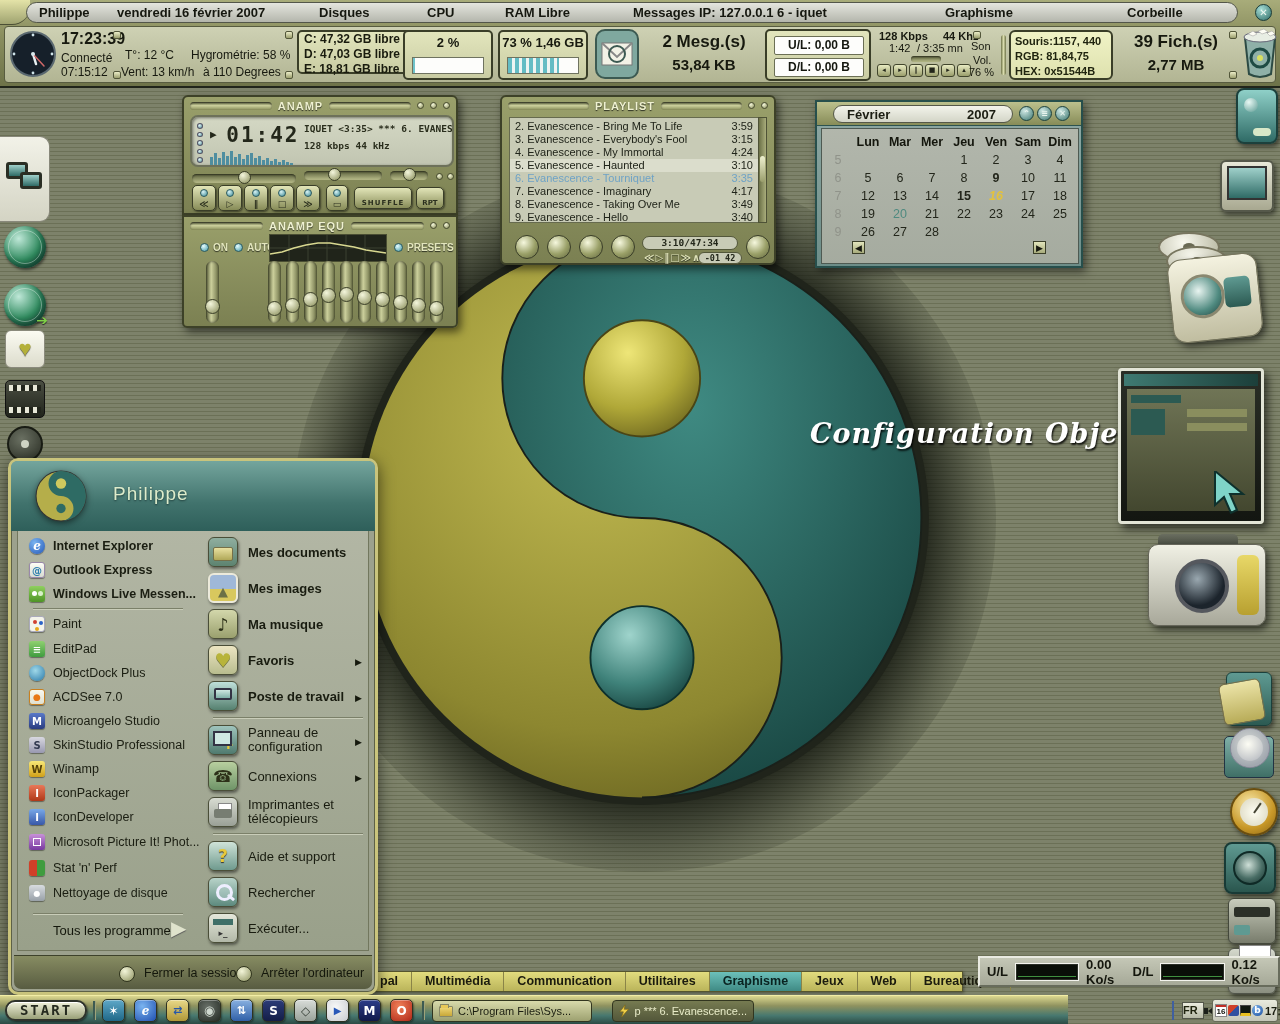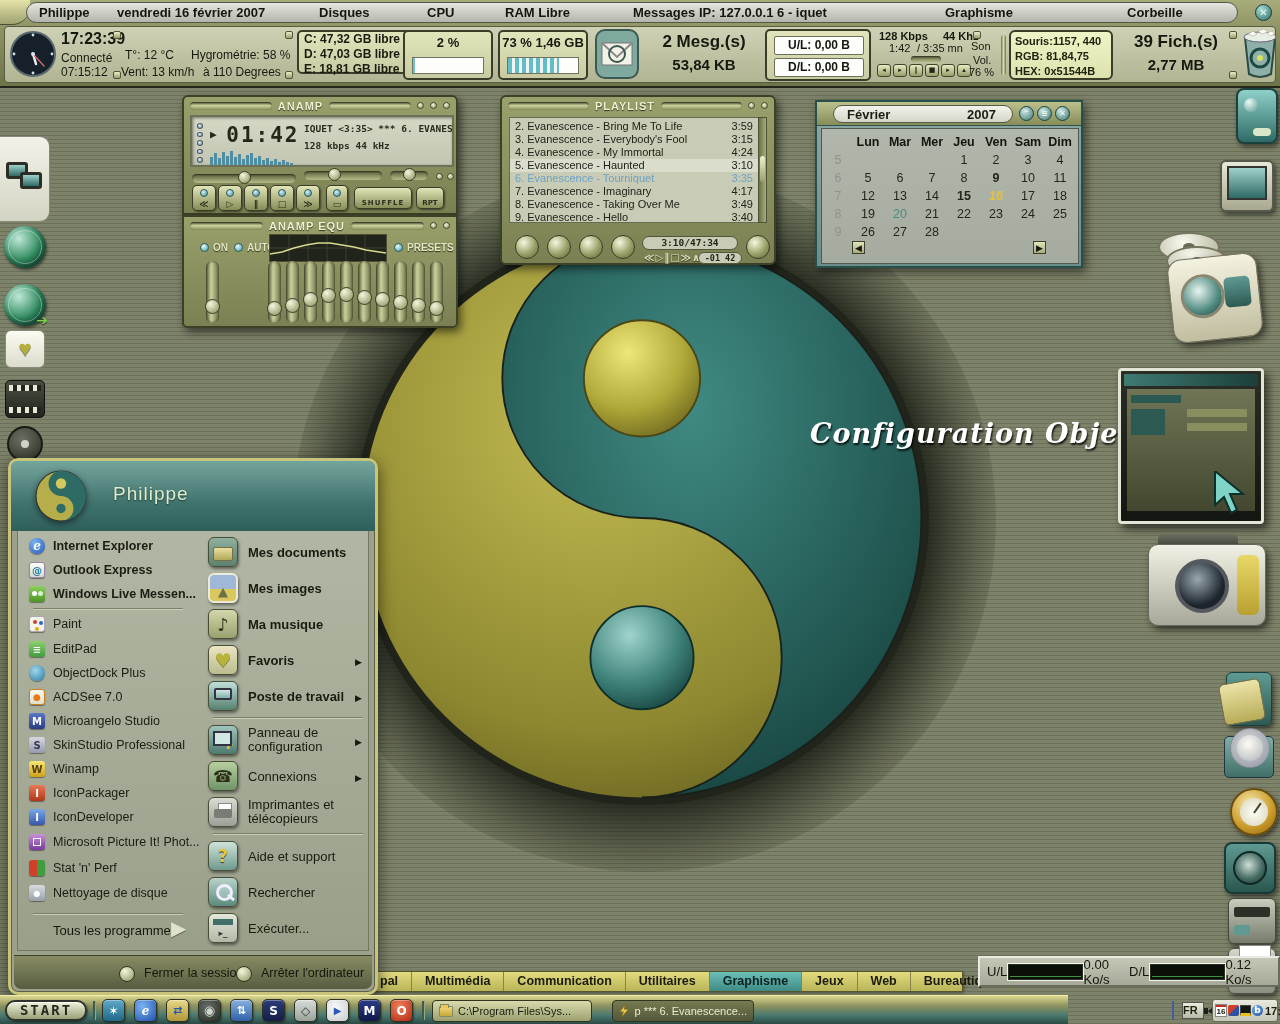--- a/index.html
+++ b/index.html
@@ -48,21 +48,21 @@
 
 
 .win{position:absolute;background:linear-gradient(#9aa06b,#7b8052);border:2px solid #3d4128;box-shadow:3px 4px 9px rgba(0,0,0,.55)}
 .wt{height:17px;display:flex;align-items:center;gap:6px;padding:0 6px}
 .pill{flex:1;height:8px;border-radius:4px;background:linear-gradient(#5d6240,#ccd09c 45%,#878c59);box-shadow:inset 0 1px 2px rgba(0,0,0,.55)}
 .wt b{font-size:11px;color:#eff1d0;letter-spacing:1px;text-shadow:0 1px 1px #2c3020;white-space:nowrap}
 .dot{width:7px;height:7px;border-radius:50%;background:radial-gradient(circle at 35% 30%,#f5f7db,#8b905c);border:1px solid #474b30;flex:none}
 
 
 .anamp{left:182px;top:95px;width:276px;height:120px;border-radius:6px 6px 0 0}
-.lcd{position:absolute;left:6px;top:18px;width:264px;height:52px;border-radius:0;border:2px solid #6d715a;
+.lcd{position:absolute;left:6px;top:18px;width:264px;height:52px;border-radius:8px;border:2px solid #6d715a;
   background:linear-gradient(#d4d8c4,#c1c5b1);box-shadow:inset 1px 1px 3px rgba(0,0,0,.45)}
 .leds{position:absolute;left:5px;top:6px;width:8px;height:40px;display:flex;flex-direction:column;gap:3px}
 .leds i{width:6px;height:6px;border-radius:50%;background:radial-gradient(circle at 35% 30%,#eaf6f8,#4e8e96);border:1px solid #556}
 .dg{position:absolute;left:18px;top:6px;font-family:"DejaVu Sans Mono",monospace;font-weight:bold;color:#23271a}
 .dg .pi{font-size:11px;vertical-align:4px}.dg .tm{font-size:21px;letter-spacing:2px}
 .spect{position:absolute;left:18px;top:32px}
 .trk{position:absolute;left:112px;top:6px;width:148px;font:bold 9.5px/12px "DejaVu Sans Mono",monospace;color:#2a2e1d;white-space:nowrap;overflow:hidden}
 .str{position:absolute;left:112px;top:23px;font:bold 9.5px "DejaVu Sans Mono",monospace;color:#2a2e1d}
 .hs{position:absolute;height:9px;border-radius:5px;background:linear-gradient(#585d3a,#b9bd8a);box-shadow:inset 0 1px 2px rgba(0,0,0,.5)}
 .knob{position:absolute;top:-3px;width:13px;height:13px;border-radius:50%;background:radial-gradient(circle at 35% 30%,#f4f6dc,#878c58);border:1px solid #3a3e28}
@@ -173,23 +173,23 @@
 .ri-help{background:linear-gradient(#cfe3d8,#6f9a8e)}.ri-help::before{content:"?";font-size:17px;font-weight:bold;color:#e8c838;text-shadow:0 1px 1px #333}
 .ri-sch{background:linear-gradient(#b8d3c9,#5d8a7e)}.ri-sch::after{content:"";position:absolute;left:7px;top:6px;width:11px;height:11px;border-radius:50%;border:3px solid #eef;background:rgba(220,235,240,.3)}.ri-sch::before{content:"";position:absolute;left:18px;top:18px;width:8px;height:3px;background:#eef;transform:rotate(40deg)}
 .ri-run{background:linear-gradient(#e4e7da,#b2b8a8)}.ri-run::after{content:"";position:absolute;left:4px;top:5px;right:4px;height:6px;background:#3f6f68}.ri-run::before{content:"▸_";font-size:9px;font-weight:bold;color:#333;margin-top:9px}
 
 
 .cats{position:absolute;left:366px;top:971px;width:597px;height:21px;display:flex;border:1px solid #55552e;
   background:linear-gradient(#e2dc7e,#bab45a);box-shadow:1px 1px 3px rgba(0,0,0,.4)}
 .cat{padding:0 13px;font-size:12.5px;font-weight:bold;line-height:19px;color:#1b1b0e;border-right:1px solid #8a8448;white-space:nowrap}
 .cat.active{background:linear-gradient(#6cc0ba,#3f8a84);color:#092220}
 .cat.fill{flex:1;border-right:none}
-.netmon{position:absolute;left:978px;top:956px;width:302px;height:31px;display:flex;align-items:center;padding:0 7px;
+.netmon{position:absolute;left:978px;top:956px;width:302px;height:31px;display:flex;align-items:center;gap:7px;padding:0 7px;
   background:linear-gradient(#c4c7b6,#a6a998);border:2px solid;border-color:#e9eae1 #686c5c #686c5c #e9eae1;
-  font-size:13px;font-weight:normal;color:#14160d}
+  font-size:13px;font-weight:bold;color:#14160d}
 .graph{width:92px;height:18px;background:#0a0f08;border:1px solid #f4f4ee;box-shadow:inset 0 0 0 1px #2a2f26;position:relative}
 .graph::after{content:"";position:absolute;left:2px;right:2px;bottom:3px;height:1px;background:#3f8f3f}
 
 
 .tb{position:absolute;left:0;bottom:0;width:1068px;height:29px;border-top:1px solid #f2eda6;
   background:linear-gradient(180deg,#dcd88f 0,#8f925f 35%,#47786f 70%,#2b4a44 100%)}
 .start{position:absolute;left:5px;top:4px;width:82px;height:21px;border-radius:10px;text-align:center;
   background:linear-gradient(#f0f1db,#99a078);border:2px solid #2e322b;color:#262b20;
   font:bold 14px/17px "DejaVu Sans Mono",monospace;letter-spacing:2px;box-shadow:inset 0 1px 0 #fff,1px 1px 2px rgba(0,0,0,.5)}
 .vsep{position:absolute;top:5px;width:2px;height:19px;background:#3c5a52;box-shadow:1px 0 0 #9fa37a}

